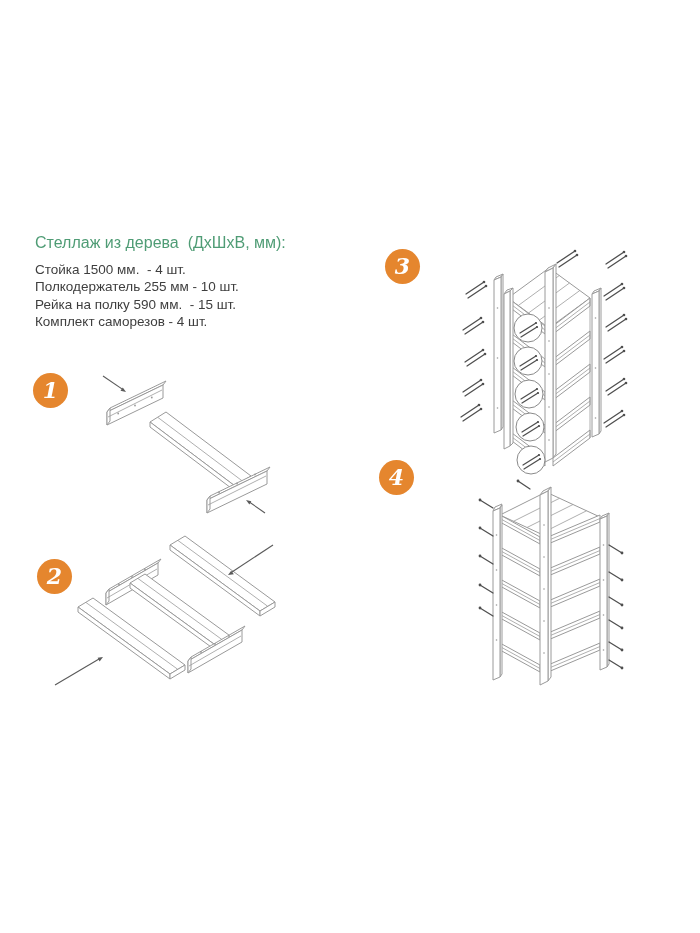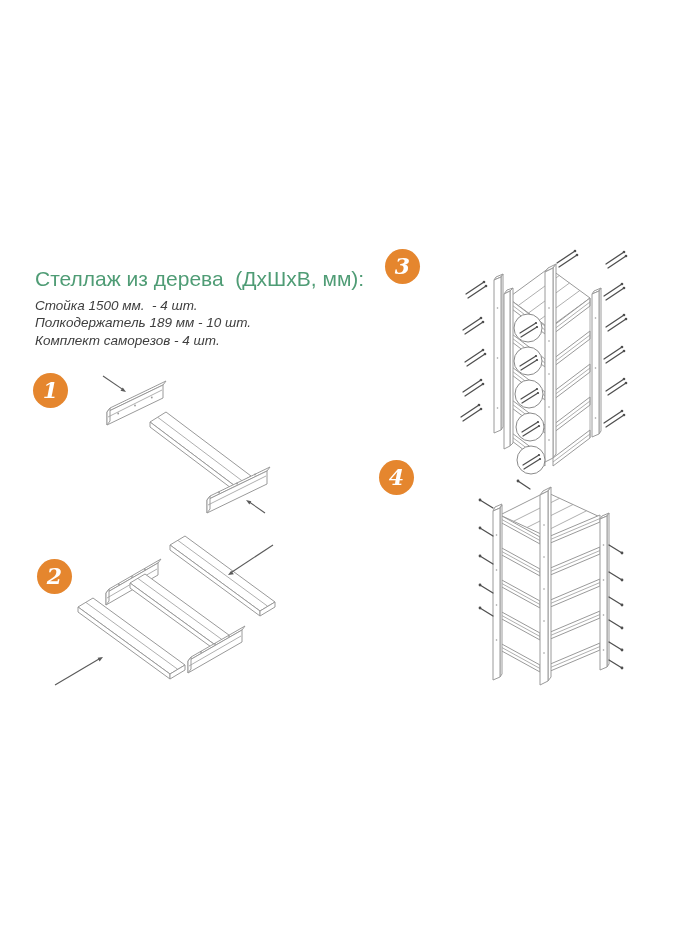--- a/index.html
+++ b/index.html
@@ -3,25 +3,25 @@
 <meta charset="utf-8">
 <style>
   * { margin:0; padding:0; box-sizing:border-box; }
   html,body { background:#ffffff; }
   .page {
     position:relative; width:700px; height:933px; background:var(--bg,#fff);
     overflow:hidden; font-family:"Liberation Sans","DejaVu Sans",sans-serif;
   }
   .header { position:absolute; left:35px; top:233px; }
   .title-line {
-    color:var(--green,#4f9c75); font-size:21px; line-height:20.5px; white-space:pre;margin-top:36px;
+    color:var(--green,#4f9c75); font-size:16px; line-height:20.5px; white-space:pre;
   }
   .parts { margin-top:7px; }
   .parts-line {
-    color:var(--dark,#3e3e3e); font-size:13.5px; line-height:17.5px; white-space:pre;font-style:italic;
+    color:var(--dark,#3e3e3e); font-size:13.5px; line-height:17.5px; white-space:pre;
   }
   .badge {
     position:absolute; width:35px; height:35px; border-radius:50%;
     background:var(--orange,#e5862e); color:#ffffff;
     display:flex; align-items:center; justify-content:center;
     font-family:"DejaVu Serif",serif; font-style:italic; font-weight:bold; font-size:22px;
     padding-bottom:2px;
   }
   svg.diag { position:absolute; overflow:visible; }
   svg.diag * { vector-effect:non-scaling-stroke; }
@@ -38,21 +38,22 @@
 <body>
 
 <div class="page">
 
   <div class="header">
     <div class="title">
       <div class="title-line">Стеллаж из дерева  (ДхШхВ, мм):</div>
     </div>
     <div class="parts">
       <div class="parts-line">Стойка 1500 мм.  - 4 шт.</div>
-      <div class="parts-line">Полкодержатель 189 мм - 10 шт.</div>
+      <div class="parts-line">Полкодержатель 255 мм - 10 шт.</div>
+      <div class="parts-line">Рейка на полку 590 мм.  - 15 шт.</div>
       <div class="parts-line">Комплект саморезов - 4 шт.</div>
     </div>
   </div>
 
   <div class="badge" style="left:33px;top:373px">
       <span>1</span>
     </div>
   <div class="badge" style="left:37px;top:559px">
       <span>2</span>
     </div>

